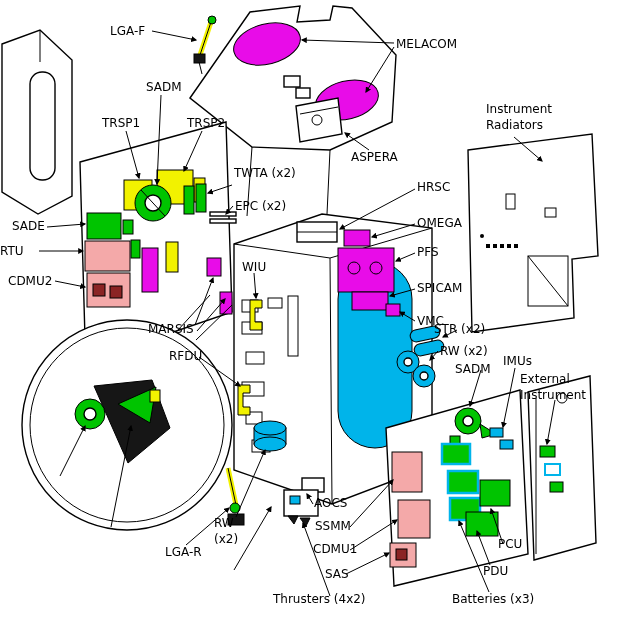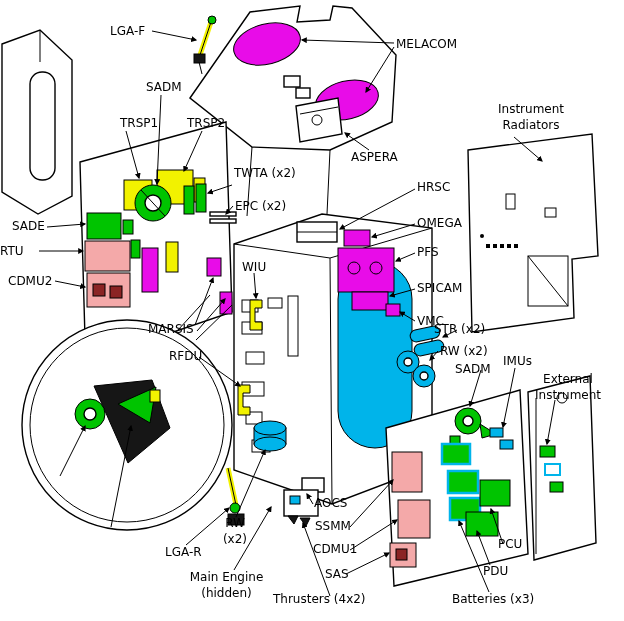--- a/index.html
+++ b/index.html
@@ -4,21 +4,21 @@
 <style>
   * { margin:0; padding:0; box-sizing:border-box; }
   html,body { background:#fff; }
   body { font-family:"DejaVu Sans","Liberation Sans",sans-serif; }
   .stage { position:relative; width:624px; height:621px; background:#fff; overflow:hidden; }
   .stage svg { position:absolute; left:0; top:0; }
   .label {
     position:absolute; font-size:12px; line-height:1.3; color:#000;
     white-space:pre-line;
   }
-  .center { text-align:center; }
+  .center { text-align:left; }
   
   .f-wht { fill:#fff; stroke:#000; stroke-width:1.4; }
   .f-mag { fill:var(--magenta); stroke:#000; stroke-width:1; }
   .f-grn { fill:var(--green); stroke:#000; stroke-width:1; }
   .f-yel { fill:var(--yellow); stroke:#000; stroke-width:1; }
   .f-cyn { fill:var(--cyan); stroke:#000; stroke-width:1; }
   .f-sal { fill:var(--salmon); stroke:#000; stroke-width:1; }
   .f-drk { fill:var(--darkred); stroke:#000; stroke-width:1; }
   .f-blk { fill:#161616; stroke:#000; stroke-width:1; }
   .ln   { fill:none; stroke:#000; stroke-width:1; }
@@ -255,21 +255,21 @@
     <path class="lead" d="M330,596 L303,523"></path>
     <path class="lead" d="M503,544 L491,509"></path>
     <path class="lead" d="M490,565 L477,531"></path>
     <path class="lead" d="M489,592 L459,521"></path>
   </g>
 </svg>
 
   <div class="label" style="left:110px;top:24px">LGA-F</div>
   <div class="label" style="left:396px;top:37px">MELACOM</div>
   <div class="label" style="left:146px;top:80px">SADM</div>
-  <div class="label" style="left:120px;top:116px">TRSP1</div>
+  <div class="label" style="left:102px;top:116px">TRSP1</div>
   <div class="label" style="left:187px;top:116px">TRSP2</div>
   <div class="label center" style="left:486px;top:102px;width:90px">Instrument
 Radiators</div>
   <div class="label" style="left:351px;top:150px">ASPERA</div>
   <div class="label" style="left:234px;top:166px">TWTA (x2)</div>
   <div class="label" style="left:235px;top:199px">EPC (x2)</div>
   <div class="label" style="left:417px;top:180px">HRSC</div>
   <div class="label" style="left:417px;top:216px">OMEGA</div>
   <div class="label" style="left:12px;top:219px">SADE</div>
   <div class="label" style="left:417px;top:245px">PFS</div>
@@ -284,21 +284,19 @@
   <div class="label" style="left:169px;top:349px">RFDU</div>
   <div class="label" style="left:455px;top:362px">SADM</div>
   <div class="label" style="left:503px;top:354px">IMUs</div>
   <div class="label center" style="left:520px;top:372px;width:96px">External
 Instrument</div>
   <div class="label" style="left:165px;top:545px">LGA-R</div>
   <div class="label center" style="left:214px;top:516px;width:42px">RW
 (x2)</div>
   <div class="label" style="left:314px;top:496px">AOCS</div>
   <div class="label" style="left:315px;top:519px">SSMM</div>
-  <div class="label center" style="left:179px;top:570px;width:95px">Main Engine
-(hidden)</div>
   <div class="label" style="left:313px;top:542px">CDMU1</div>
   <div class="label" style="left:325px;top:567px">SAS</div>
   <div class="label" style="left:273px;top:592px">Thrusters (4x2)</div>
   <div class="label" style="left:498px;top:537px">PCU</div>
   <div class="label" style="left:483px;top:564px">PDU</div>
   <div class="label" style="left:452px;top:592px">Batteries (x3)</div>
 </div>
 
 </body></html>

